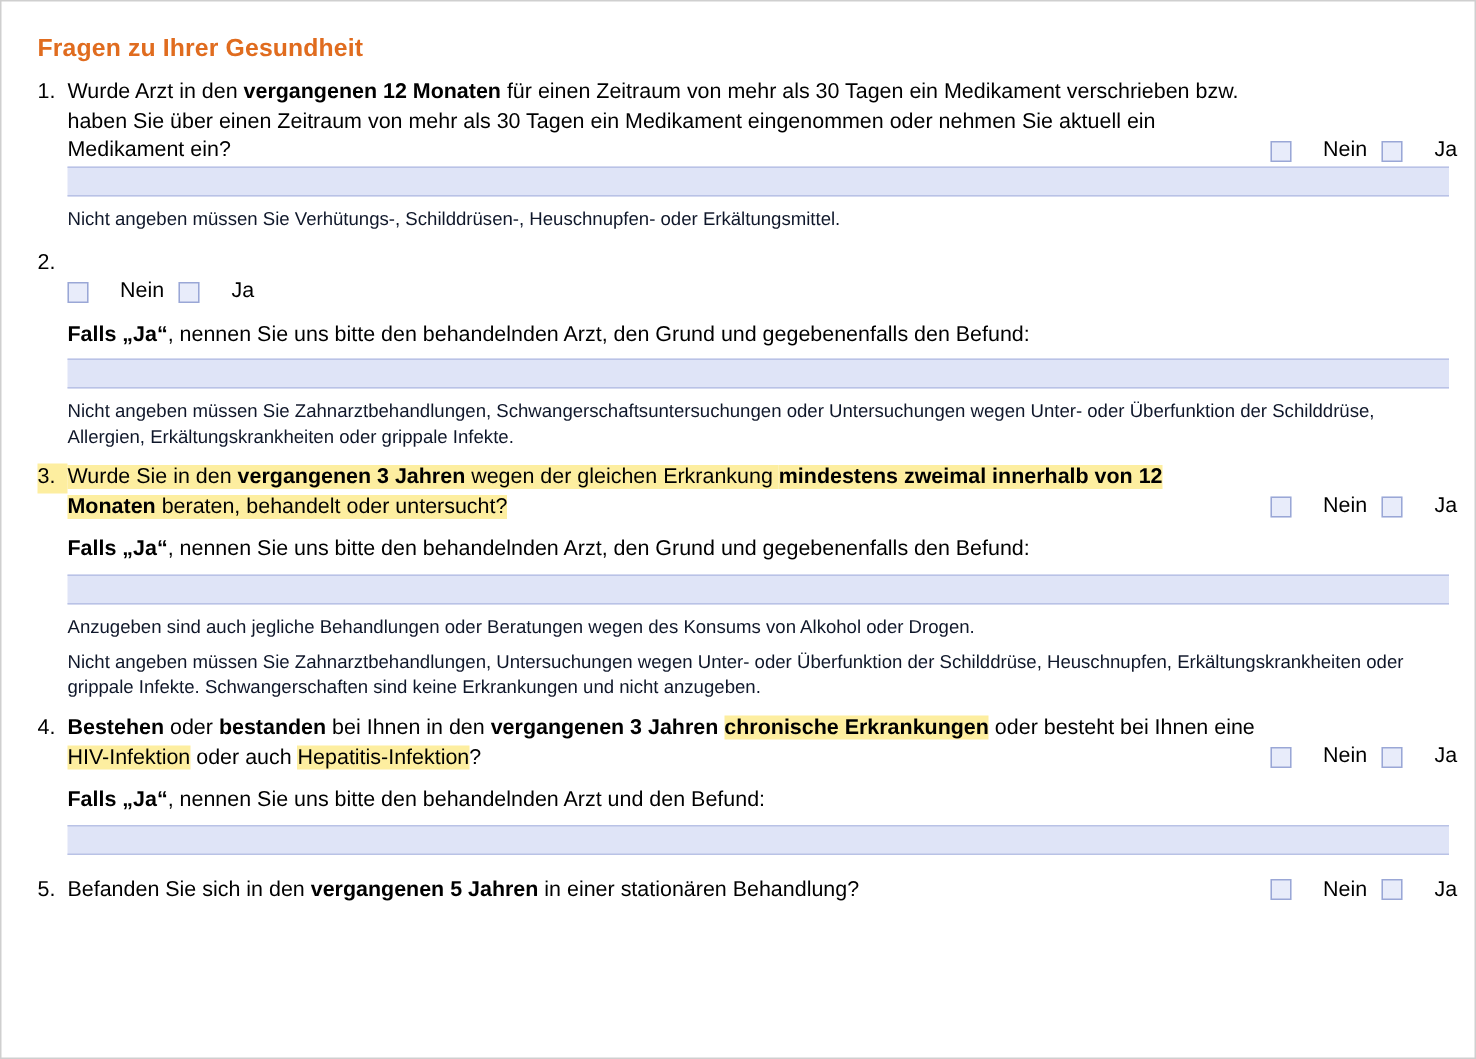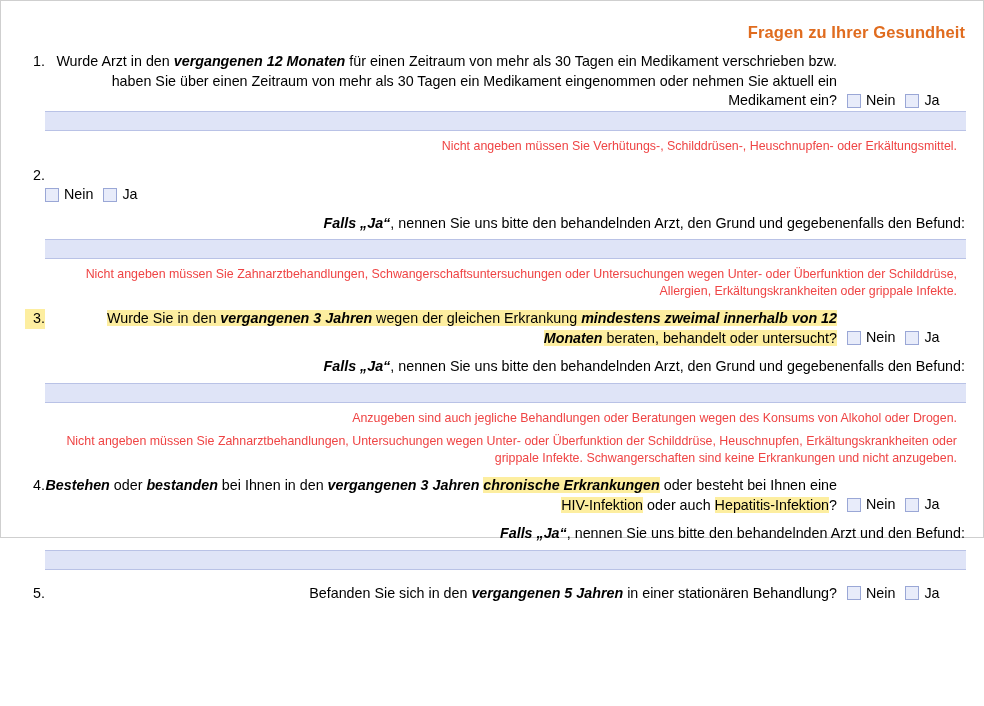--- a/index.html
+++ b/index.html
@@ -10,26 +10,25 @@
   body {
     width: 984px;
     height: 706px;
     font-family: "Liberation Sans", sans-serif;
     color: #000000;
     overflow: hidden;
   }
   .page {
     position: relative;
     width: 984px;
-    height: 538px;
+    height: 706px;
     box-sizing: border-box;
     padding: 18px 18px 0 18px;
     background: #ffffff;
     border: 1px solid #cfcfcf;
-    text-align: right;
   }
   .section-title {
     color: #e06c1f;
     font-size: 16.5px;
     font-weight: bold;
     margin: 4px 0 10px 6px;
     letter-spacing: 0.1px;
   }
   .q-block {
     position: relative;
@@ -59,51 +58,51 @@
     align-items: flex-start;
     justify-content: flex-start;
     gap: 10px;
     padding-top: 0px;
   }
   .answers.pad1 { padding-top: 39px; }
   .answers.pad2 { padding-top: 19px; }
   .ans {
     display: flex;
     align-items: center;
-    gap: 5px;
+    gap: 21px;
     font-size: 14.3px;
     line-height: 19.5px;
   }
   .checkbox {
     width: 14px;
     height: 14px;
     border: 1px solid #9aa7d6;
     background: #e8ecfa;
     display: inline-block;
     box-sizing: border-box;
   }
-  b, .bold { font-weight: bold; font-style: italic; }
+  b, .bold { font-weight: bold; }
   .hl { background: #fdeea0; }
   .falls {
     font-size: 14.3px;
     line-height: 19.5px;
     margin: 9px 0 6px 20px;
   }
   .answer-field {
     height: 18px;
     background: #dfe4f7;
     border-top: 1px solid #b9c2e6;
     border-bottom: 1px solid #b9c2e6;
     margin: 0 0 0 20px;
     width: 921px;
   }
   .note {
     font-size: 12.4px;
     line-height: 16.5px;
-    color: #ef4444;
+    color: #0f172a;
     margin: 7px 0 0 20px;
     padding-right: 8px;
   }
   .spacer-10 { height: 10px; }
   .spacer-12 { height: 12px; }
   .spacer-14 { height: 14px; }
 </style>
 </head>
 <body>
 

